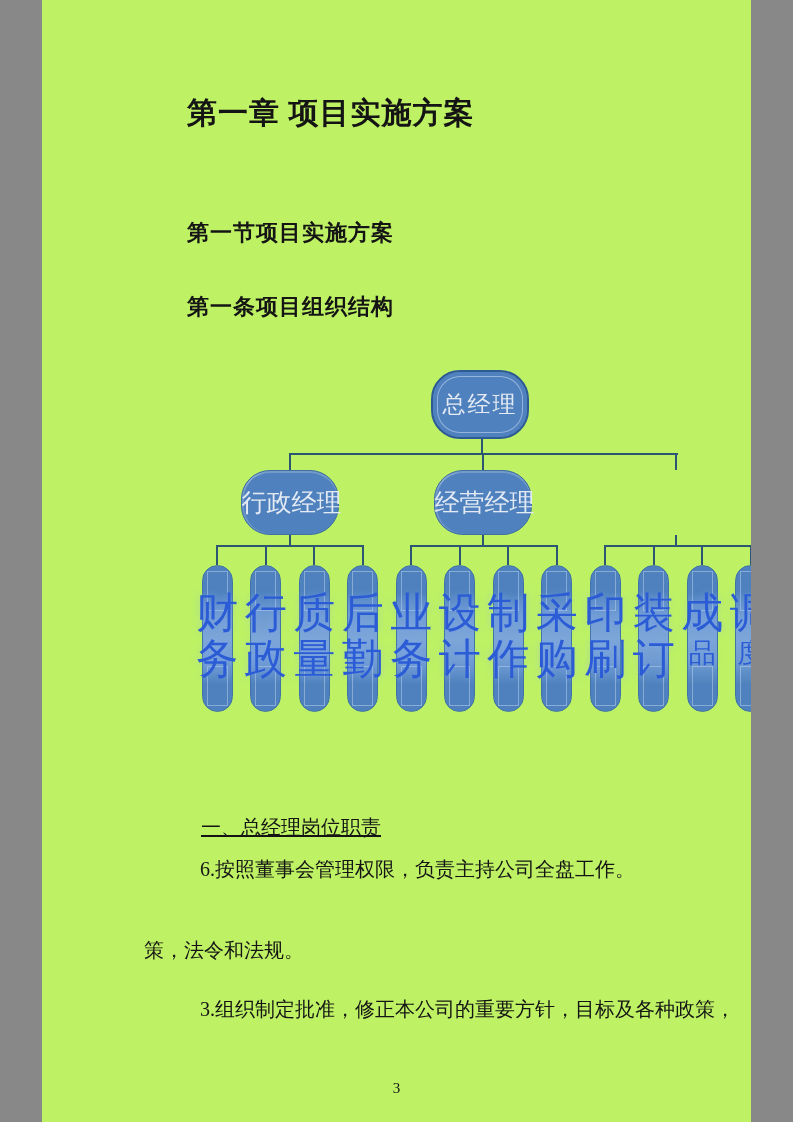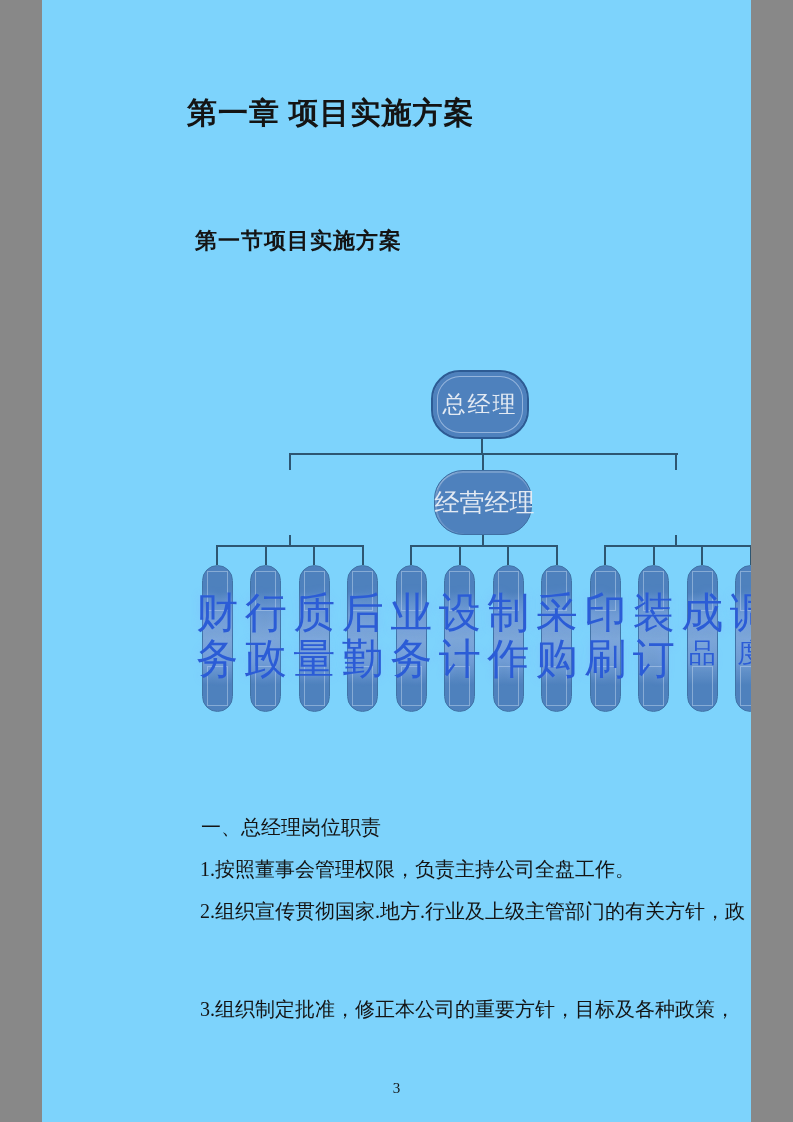--- a/index.html
+++ b/index.html
@@ -1,28 +1,28 @@
 <!DOCTYPE html>
 <html style="--box-fill: #4e81bd; --box-text: #e3eaf3; --line-color: #2d5672; --dept-text: #2b5cd6;"><head>
 <meta charset="utf-8">
 <style>
   html,body { margin:0; padding:0; background:#888; }
   .page {
     position:relative; width:709px; height:1122px; margin:0 auto;
-    background:#7dd3fc; overflow:hidden;
+    background:#bef264; overflow:hidden;
     font-family:"Liberation Serif","DejaVu Serif",serif; color:#141414;
   }
   
   .h1 { position:absolute; left:145px; top:93px; margin:0; font-size:30px; font-weight:bold; letter-spacing:1px; white-space:nowrap; }
-  .h2 { position:absolute; margin:8px; font-size:22px; font-weight:bold; letter-spacing:1px; white-space:nowrap; }
+  .h2 { position:absolute; margin:0; font-size:22px; font-weight:bold; letter-spacing:1px; white-space:nowrap; }
   .s1 { left:145px; top:218px; }
   .s2 { left:145px; top:292px; }
   .s3 { left:145px; top:740px; }
   .body-line { position:absolute; font-size:20px; white-space:nowrap; }
-  .intro { left:159px; top:814px; }
+  .intro { left:159px; top:814px;text-decoration:underline; }
   .bl1 { left:158px; top:856px; }
   .bl2 { left:158px; top:898px; }
   .bl3 { left:102px; top:937px; }
   .bl4 { left:158px; top:980px;margin-top:16px; }
   .page-number { position:absolute; left:0; top:1080px; width:100%; text-align:center; font-size:15px; }
 
   
   .chart { position:absolute; left:130px; top:362px; width:620px; height:360px; }
   .line  { position:absolute; background:var(--line-color,#2d5672); }
   .obox  { position:absolute; box-sizing:border-box; background:var(--box-fill,#4e81bd);border-radius:29px; }
@@ -56,26 +56,28 @@
   }
   .dept-label span { display:block; }
   .dept-label span.small { font-size:27px; line-height:34px; }
 </style>
 </head>
 <body>
 
 <div class="page">
   <h1 class="h1">第一章 项目实施方案</h1>
   <h2 class="h2 s1">第一节项目实施方案</h2>
+  <h2 class="h2 s2">第一条项目组织结构</h2>
 
   <div class="chart" id="chart">
       <div class="obox root" style="left: 259px; top: 8px; width: 98px; height: 69px;">总经理</div>
       <div class="line" style="left: 309px; top: 77px; width: 2px; height: 15px;"></div>
       <div class="line" style="left: 117px; top: 91px; width: 389px; height: 2px;"></div>
       <div class="line" style="left: 116.5px; top: 91px; width: 2px; height: 17px;"></div>
+      <div class="obox mgr" style="left: 68.5px; top: 108px; width: 98px; height: 65px;">行政经理</div>
       <div class="line" style="left: 116.5px; top: 173px; width: 2px; height: 12px;"></div>
       <div class="line" style="left: 44.3px; top: 183px; width: 147.5px; height: 2px;"></div>
       <div class="line" style="left: 44.3px; top: 183px; width: 2px; height: 20px;"></div>
       <div class="obox dept" style="left: 29.8px; top: 203px; width: 31px; height: 147px;"></div>
       <div class="dept-label" style="left: 21.3px; top: 228px; width: 48px;">
         <span>财</span>
         <span>务</span>
       </div>
       <div class="line" style="left: 92.8px; top: 183px; width: 2px; height: 20px;"></div>
       <div class="obox dept" style="left: 78.3px; top: 203px; width: 31px; height: 147px;"></div>
@@ -146,17 +148,17 @@
       </div>
       <div class="line" style="left: 577.8px; top: 183px; width: 2px; height: 20px;"></div>
       <div class="obox dept" style="left: 563.3px; top: 203px; width: 31px; height: 147px;"></div>
       <div class="dept-label" style="left: 554.8px; top: 228px; width: 48px;">
         <span>调</span>
         <span class="small">度</span>
       </div>
     </div>
 
   <div class="body-line intro">一、总经理岗位职责</div>
-  <div class="body-line bl1">1.按照董事会管理权限，负责主持公司全盘工作。</div>
-  <div class="body-line bl2">2.组织宣传贯彻国家.地方.行业及上级主管部门的有关方针，政</div>
+  <div class="body-line bl1">6.按照董事会管理权限，负责主持公司全盘工作。</div>
+  <div class="body-line bl3">策，法令和法规。</div>
   <div class="body-line bl4">3.组织制定批准，修正本公司的重要方针，目标及各种政策，</div>
   <div class="page-number">3</div>
 </div>
 
 </body></html>

